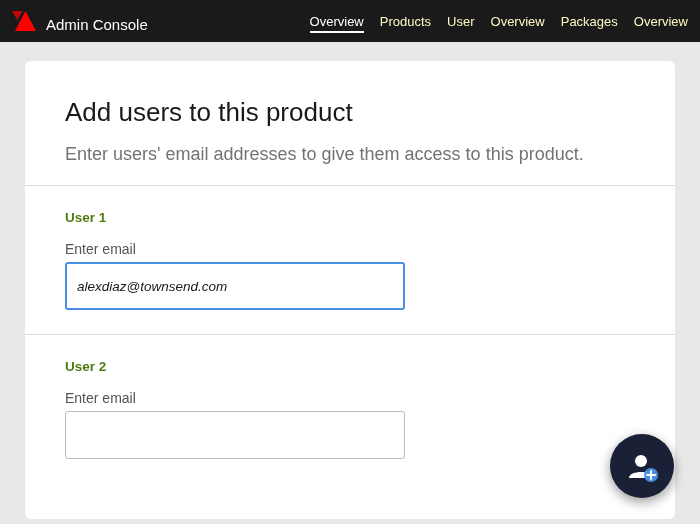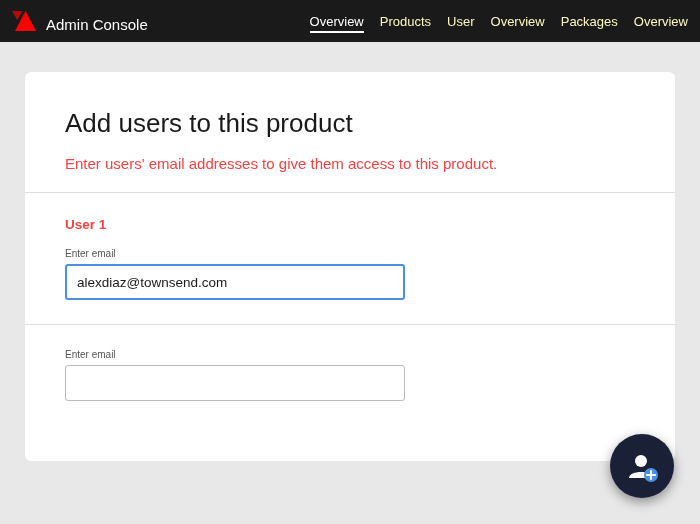--- a/index.html
+++ b/index.html
@@ -45,21 +45,21 @@
     }
     .nav-link.active {
       color: #fff;
       border-bottom: 2px solid #fff;
       padding-bottom: 2px;
     }
 
     
     .page-content {
       background: #e8e8e8;
-      padding: 30px 25px;
+      padding: 19px 25px;
       height: calc(524px - 42px);
       overflow-y: auto;
     }
 
     .card {
       background: #fff;
       border-radius: 6px;
       padding: 36px 40px;
       max-width: 660px;
       margin: 0 auto;
@@ -67,57 +67,58 @@
     }
 
     .card-title {
       font-size: 26px;
       font-weight: 300;
       color: #1a1a1a;
       margin-bottom: 16px;
     }
 
     .card-description {
-      font-size: 15px;
-      color: #ef4444;
+      font-size: 18px;
+      color: #737373;
       margin-bottom: 20px;
     }
 
     .divider {
       border: none;
       border-top: 1px solid #ddd;
       margin: 0 -40px 24px -40px;
     }
 
     .user-section {
       margin-bottom: 24px;
     }
 
     .user-label {
       font-size: 13.5px;
       font-weight: 700;
-      color: #ef4444;
+      color: #4d7c0f;
       margin-bottom: 16px;
     }
 
     .field-label {
-      font-size: 10px;
+      font-size: 14px;
       color: #555;
       margin-bottom: 5px;
     }
 
     .email-input {
       width: 340px;
-      height: 36px;
+      height: 48px;
       border: 2px solid #4a90e2;
       border-radius: 3px;
       padding: 6px 10px;
       font-size: 13.5px;
       color: #1a1a1a;
       outline: none;
+      font-style: italic;
     }
 
     .email-input.empty {
       border: 1px solid #bbb;
     }
 
     .section-divider {
       border: none;
       border-top: 1px solid #ddd;
       margin: 0 -40px 24px -40px;
@@ -172,20 +173,21 @@
 
     <div class="user-section">
       <div class="user-label">User 1</div>
       <div class="field-label">Enter email</div>
       <input type="email" class="email-input" value="alexdiaz@townsend.com" style="">
     </div>
 
     <hr class="section-divider">
 
     <div class="user-section">
+      <div class="user-label">User 2</div>
       <div class="field-label">Enter email</div>
       <input type="email" class="email-input empty" value="" style="">
     </div>
   </div>
 </div>
 
 <div class="fab">
   <svg viewBox="0 0 36 36" fill="none" xmlns="http://www.w3.org/2000/svg">
 
     <circle cx="17" cy="13" r="6" fill="#ffffff"></circle>

